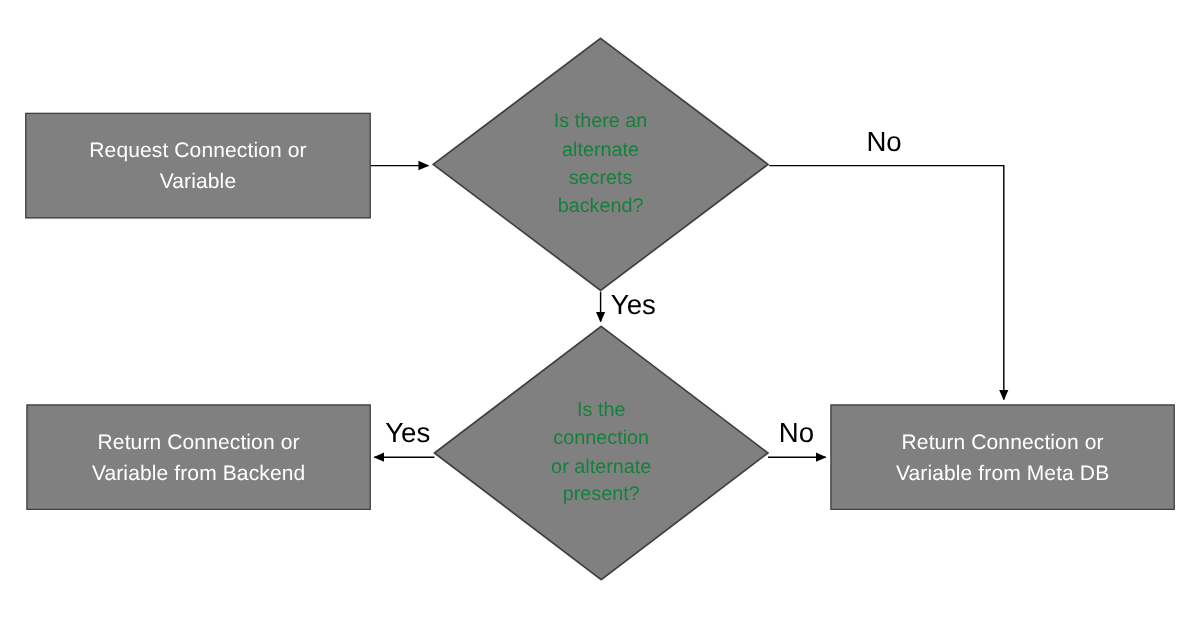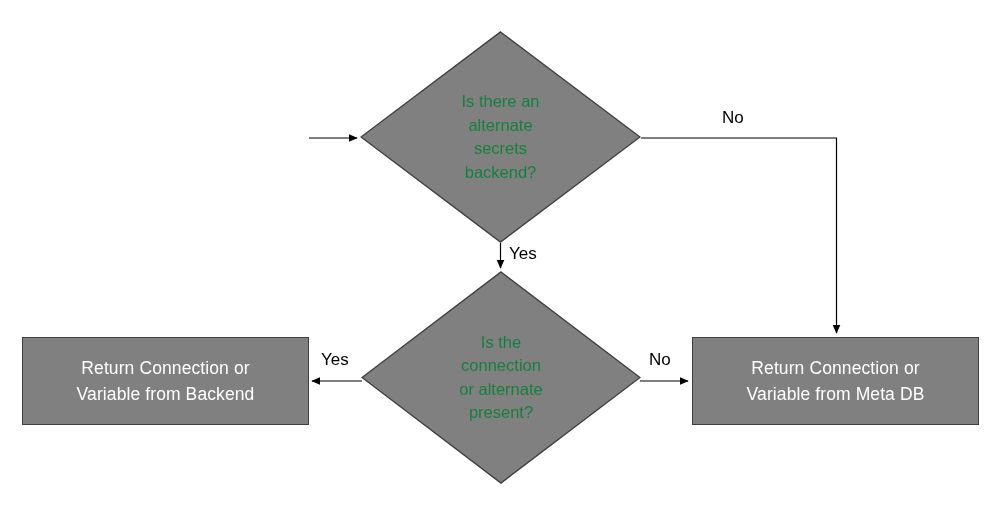--- a/index.html
+++ b/index.html
@@ -68,21 +68,21 @@
     font-size: 16.5px;
     line-height: 23.5px;
     white-space: pre-line;
     pointer-events: none;
   }
 
   
   .edge-label {
     position: absolute;
     color: #000000;
-    font-size: 17px;
+    font-size: 23px;
     line-height: 20px;
     white-space: nowrap;
   }
 </style>
 </head>
 <body>
 
 <div id="canvas">
 
   <svg id="edges" viewBox="0 0 1000 523" xmlns="http://www.w3.org/2000/svg">
@@ -101,20 +101,24 @@
       down into present --&gt;
     <path d="M 500.5 243 L 500.5 268" fill="none" stroke="#000000" stroke-width="1.2" marker-end="url(#arrow)"></path>
 
       left into return_backend --&gt;
     <path d="M 362 381 L 312 381" fill="none" stroke="#000000" stroke-width="1.2" marker-end="url(#arrow)"></path>
 
       right into return_metadb --&gt;
     <path d="M 640 381 L 688 381" fill="none" stroke="#000000" stroke-width="1.2" marker-end="url(#arrow)"></path>
   </svg>
 
+  <div class="node-box" style="left:21px; top:94px; width:288px; height:88px;">
+    <span>Request Connection or
+Variable</span>
+  </div>
 
   <div class="node-diamond" style="left:360px; top:31px; width:281px; height:212px;">
     <svg class="shape" viewBox="0 0 281 212" preserveAspectRatio="none" xmlns="http://www.w3.org/2000/svg">
       <polygon points="140.5,1 280,106 140.5,211 1,106" fill="#808080" stroke="#3f3f3f" stroke-width="1.4"></polygon>
     </svg>
     <div class="dlabel">Is there an
 alternate
 secrets
 backend?</div>
   </div>

